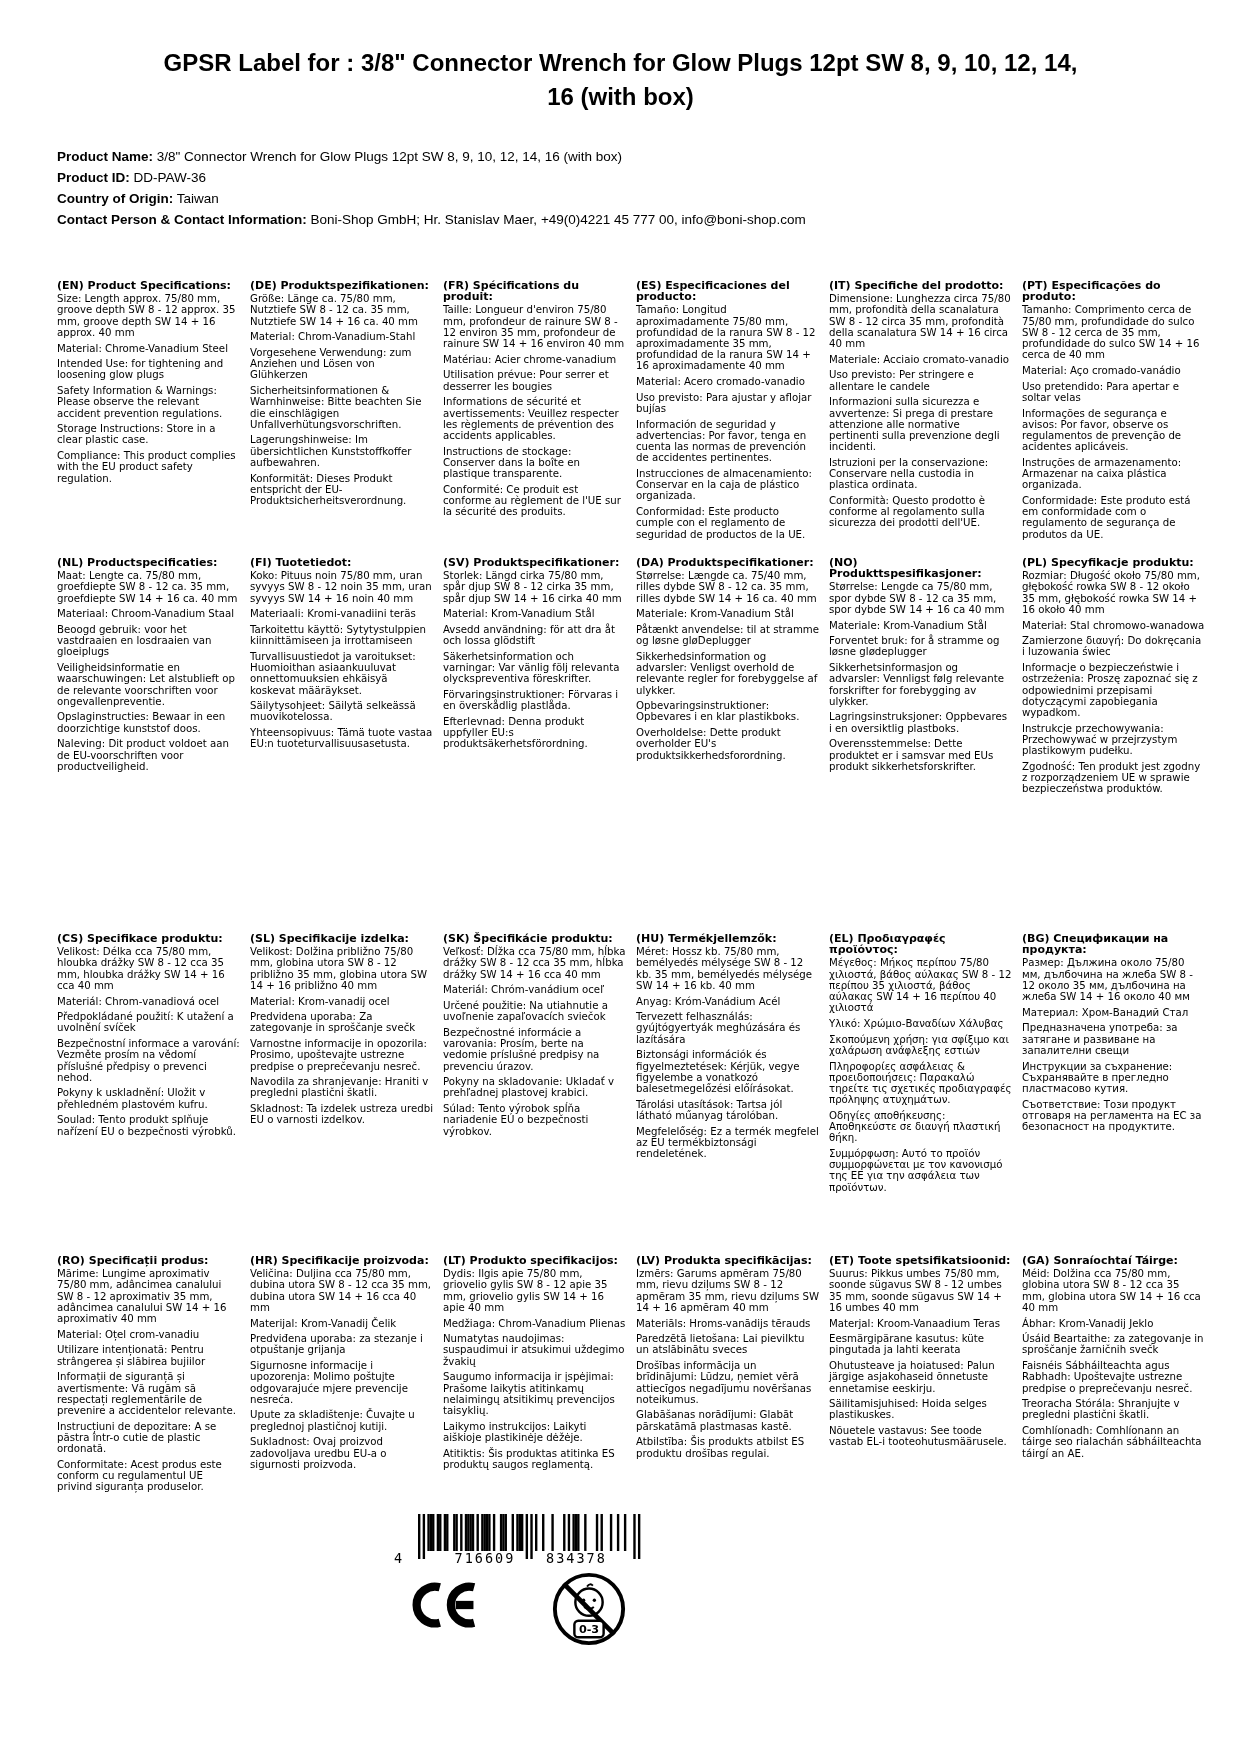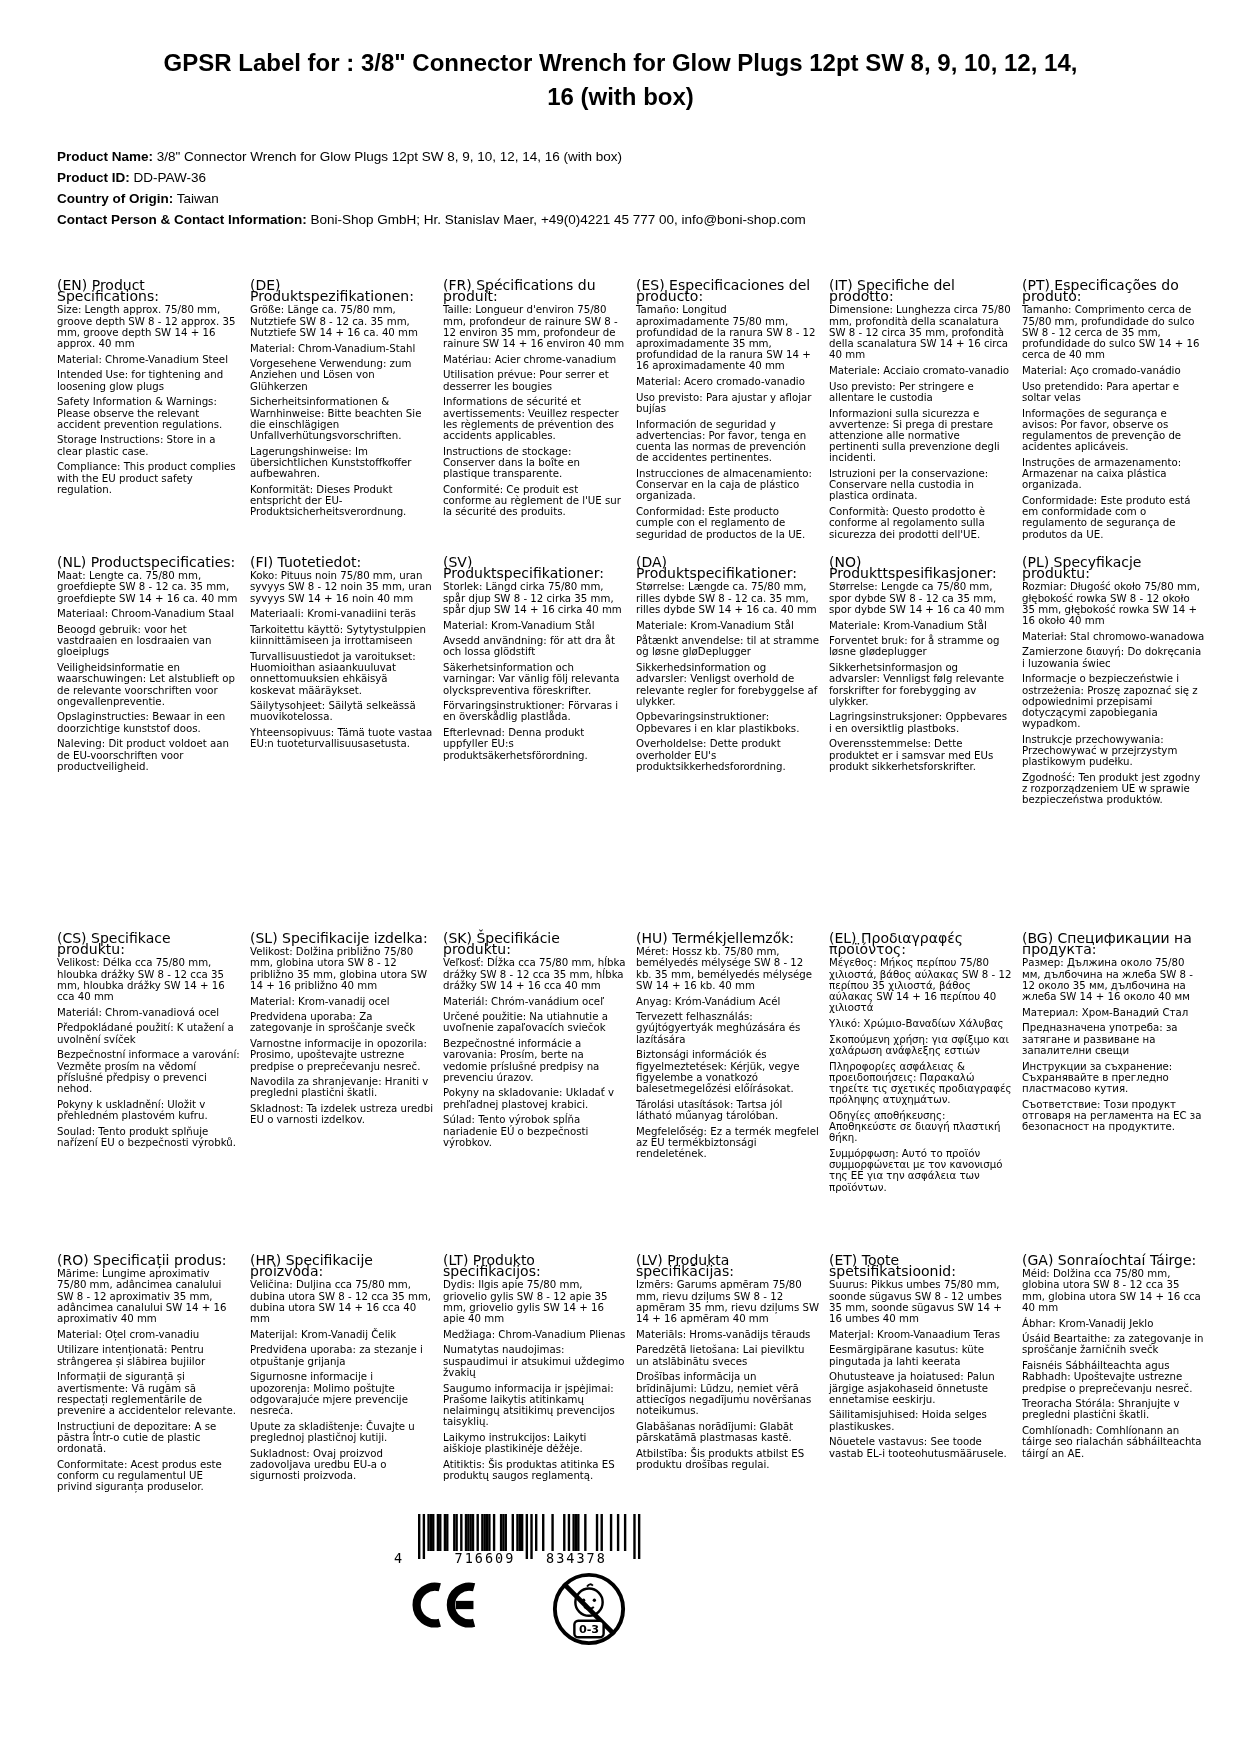--- a/index.html
+++ b/index.html
@@ -7,21 +7,21 @@
   .page{position:absolute;inset:0;}
   .title{position:absolute;top:46px;left:0;right:0;margin:0 auto;max-width:920px;text-align:center;
          font-family:"Liberation Sans",sans-serif;font-weight:bold;font-size:24px;line-height:1.4;}
   .product-info{position:absolute;top:146px;left:57px;right:40px;
                 font-family:"Liberation Sans",sans-serif;font-size:13.5px;line-height:21px;}
   .pi-label{font-weight:bold;}
   .language-grid{position:absolute;top:280px;left:57px;width:1150px;}
   .block-row{display:grid;grid-template-columns:repeat(6,183px);column-gap:10px;align-items:start;}
   .row-0{min-height:277px}.row-1{min-height:376px}.row-2{min-height:322px}.row-3{min-height:252px}
   .lang-block{font-size:10.2px;line-height:11.2px;}
-  .block-title{font-weight:normal;font-size:14px;margin:0 0 2px 0;}
+  .block-title{font-weight:bold;font-size:11px;margin:0 0 2px 0;}
   .block-par{margin:0 0 4.5px 0;}
   .bottom{position:absolute;top:1510px;left:0;width:1241px;height:200px;}
   #barcode-svg{position:absolute;left:418px;top:4px;}
   #barcode-svg rect{fill:#000;}
   .bc-num{position:absolute;font-family:"DejaVu Sans Mono",monospace;font-size:13.5px;letter-spacing:2px;}
   .bc-left{left:394px;top:40px;}
   .bc-g1{left:436px;top:40px;width:98px;text-align:center;}
   .bc-g2{left:546px;top:40px;width:98px;}
   .ce-svg{position:absolute;left:410px;top:72px;}
   .age-svg{position:absolute;left:550px;top:60px;}
@@ -91,21 +91,21 @@
             <p class="block-par">Instrucciones de almacenamiento: Conservar en la caja de plástico organizada.</p>
             <p class="block-par">Conformidad: Este producto cumple con el reglamento de seguridad de productos de la UE.</p>
           </div>
   </div>
 
   <div class="lang-block">
     <div class="block-title">(IT) Specifiche del prodotto:</div>
     <div class="block-paragraphs">
             <p class="block-par">Dimensione: Lunghezza circa 75/80 mm, profondità della scanalatura SW 8 - 12 circa 35 mm, profondità della scanalatura SW 14 + 16 circa 40 mm</p>
             <p class="block-par">Materiale: Acciaio cromato-vanadio</p>
-            <p class="block-par">Uso previsto: Per stringere e allentare le custodia</p>
+            <p class="block-par">Uso previsto: Per stringere e allentare le candele</p>
             <p class="block-par">Informazioni sulla sicurezza e avvertenze: Si prega di prestare attenzione alle normative pertinenti sulla prevenzione degli incidenti.</p>
             <p class="block-par">Istruzioni per la conservazione: Conservare nella custodia in plastica ordinata.</p>
             <p class="block-par">Conformità: Questo prodotto è conforme al regolamento sulla sicurezza dei prodotti dell'UE.</p>
           </div>
   </div>
 
   <div class="lang-block">
     <div class="block-title">(PT) Especificações do produto:</div>
     <div class="block-paragraphs">
             <p class="block-par">Tamanho: Comprimento cerca de 75/80 mm, profundidade do sulco SW 8 - 12 cerca de 35 mm, profundidade do sulco SW 14 + 16 cerca de 40 mm</p>
@@ -150,21 +150,21 @@
             <p class="block-par">Avsedd användning: för att dra åt och lossa glödstift</p>
             <p class="block-par">Säkerhetsinformation och varningar: Var vänlig följ relevanta olyckspreventiva föreskrifter.</p>
             <p class="block-par">Förvaringsinstruktioner: Förvaras i en överskådlig plastlåda.</p>
             <p class="block-par">Efterlevnad: Denna produkt uppfyller EU:s produktsäkerhetsförordning.</p>
           </div>
   </div>
 
   <div class="lang-block">
     <div class="block-title">(DA) Produktspecifikationer:</div>
     <div class="block-paragraphs">
-            <p class="block-par">Størrelse: Længde ca. 75/80 mm, rilles dybde SW 8 - 12 ca. 35 mm, rilles dybde SW 14 + 16 ca. 40 mm</p>
+            <p class="block-par">Størrelse: Længde ca. 75/40 mm, rilles dybde SW 8 - 12 ca. 35 mm, rilles dybde SW 14 + 16 ca. 40 mm</p>
             <p class="block-par">Materiale: Krom-Vanadium Stål</p>
             <p class="block-par">Påtænkt anvendelse: til at stramme og løsne gløDeplugger</p>
             <p class="block-par">Sikkerhedsinformation og advarsler: Venligst overhold de relevante regler for forebyggelse af ulykker.</p>
             <p class="block-par">Opbevaringsinstruktioner: Opbevares i en klar plastikboks.</p>
             <p class="block-par">Overholdelse: Dette produkt overholder EU's produktsikkerhedsforordning.</p>
           </div>
   </div>
 
   <div class="lang-block">
     <div class="block-title">(NO) Produkttspesifikasjoner:</div>

